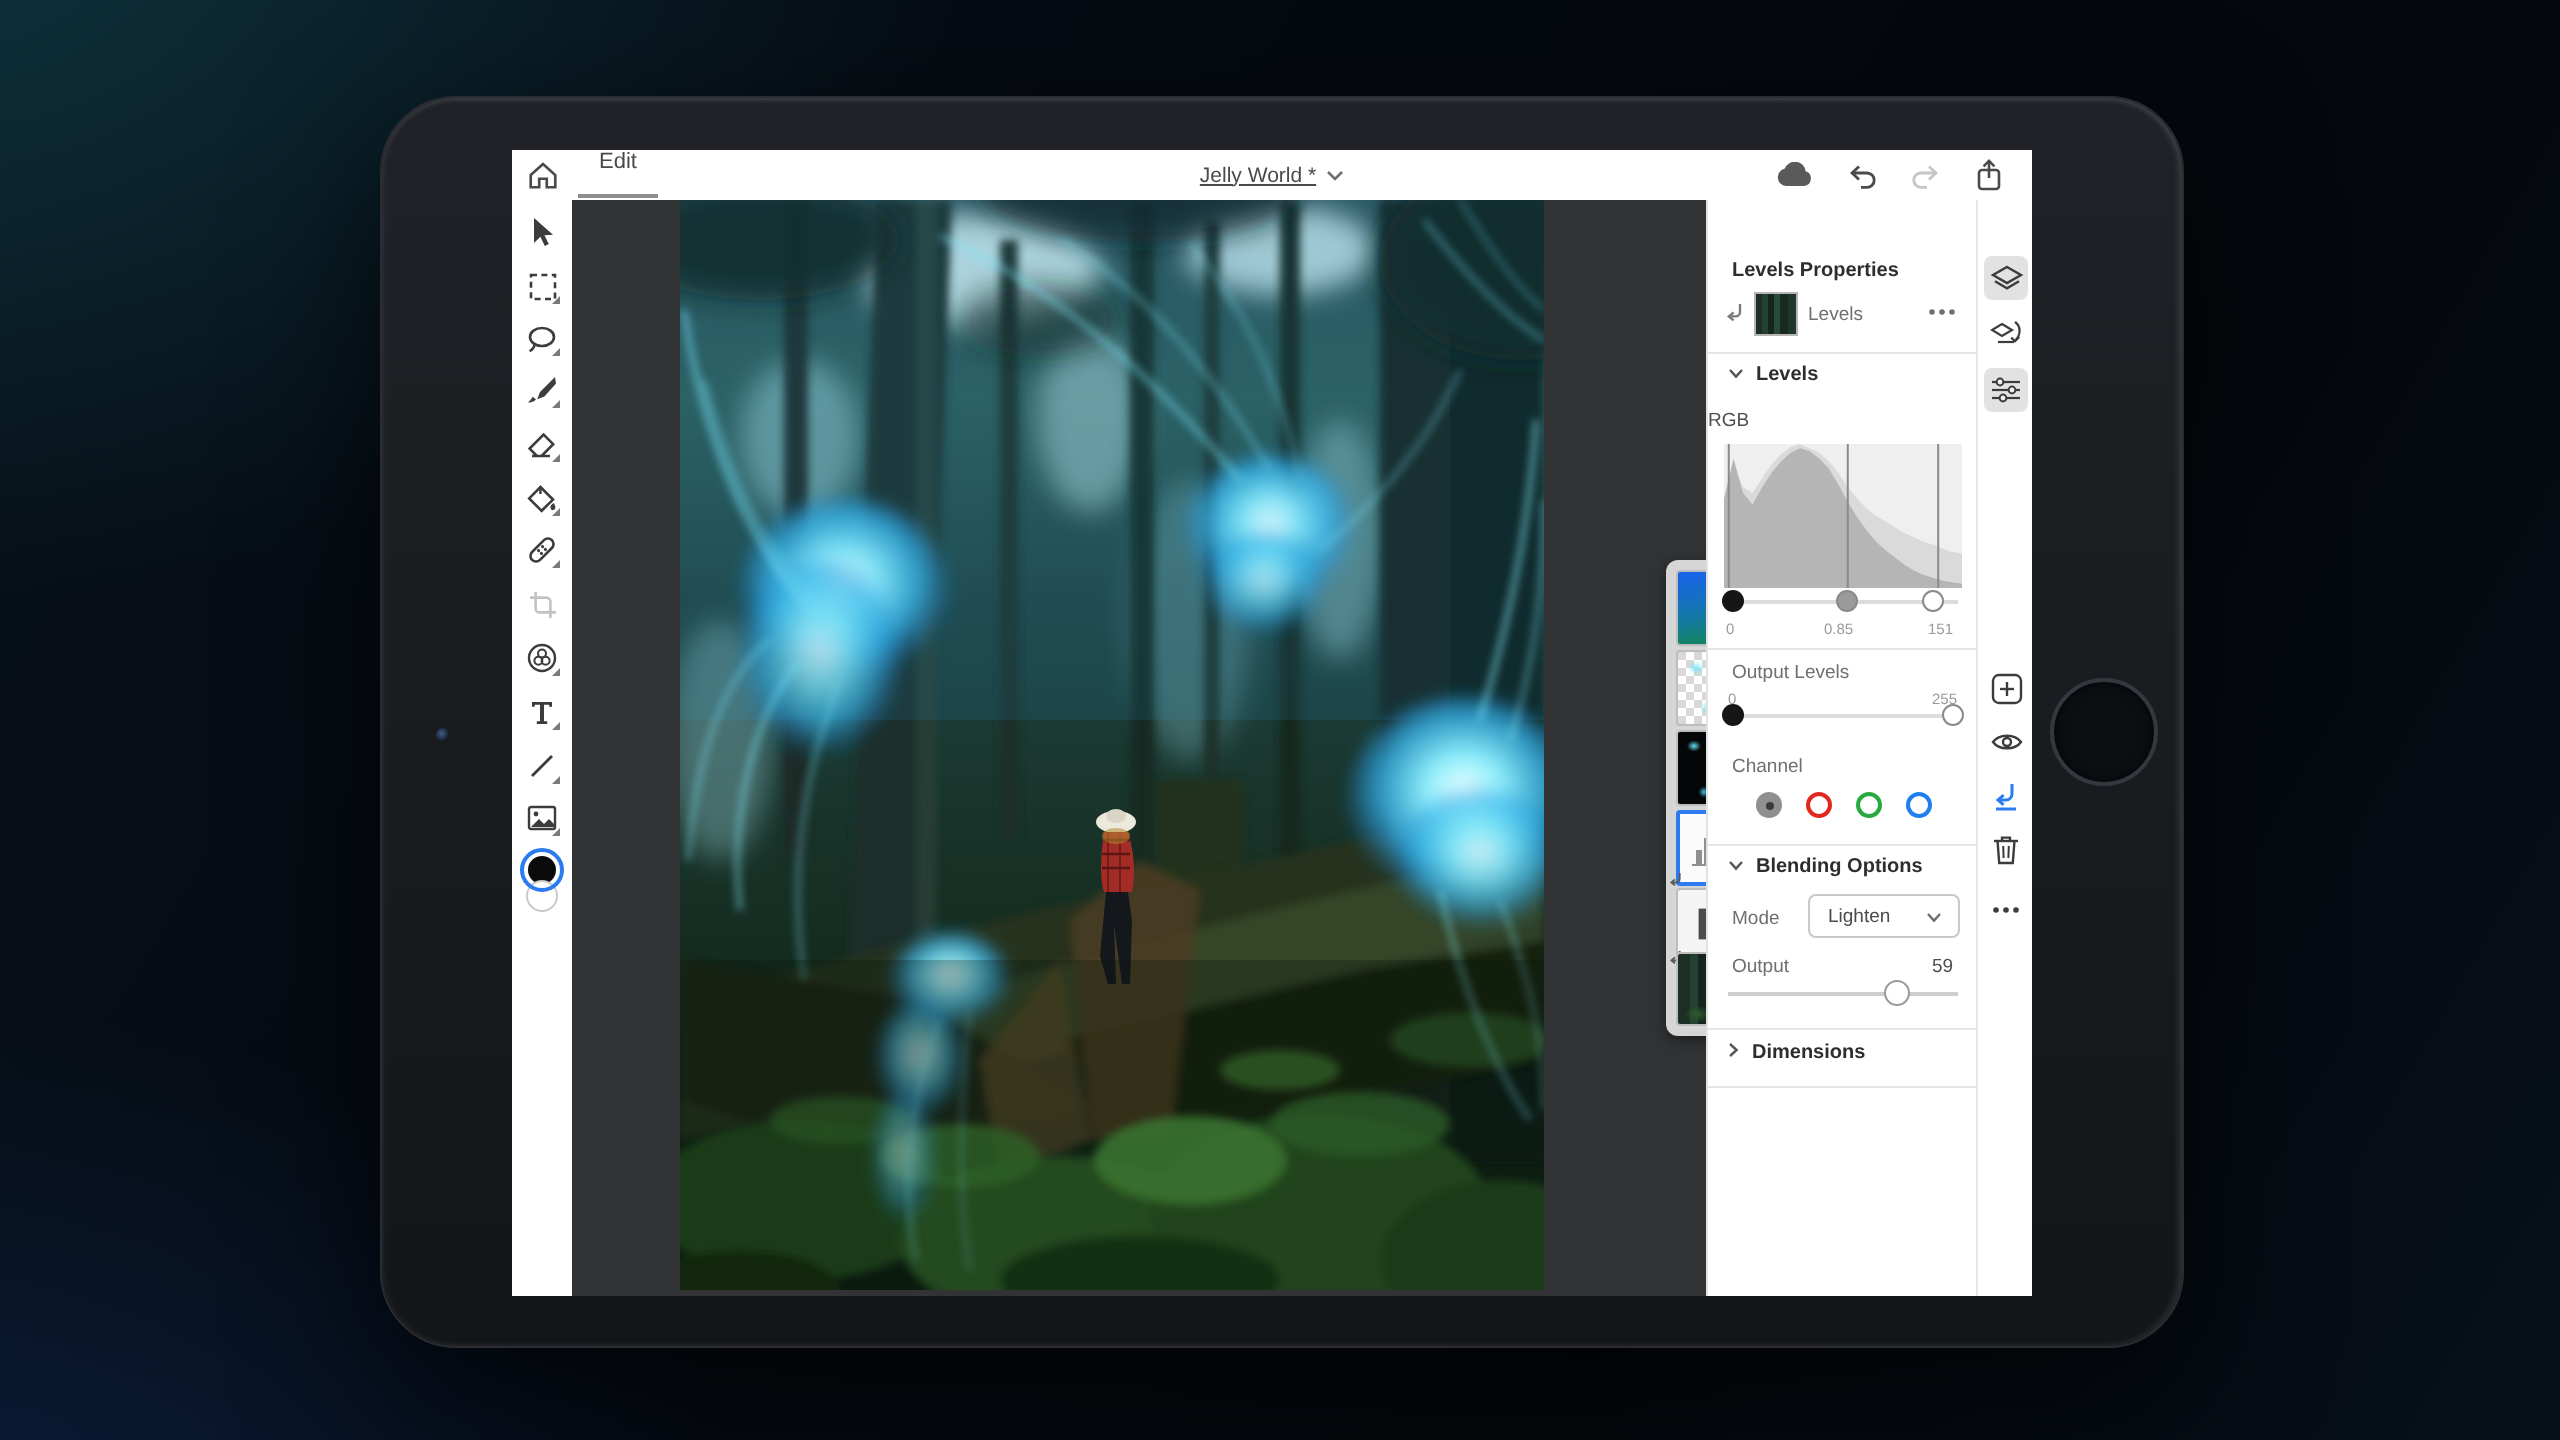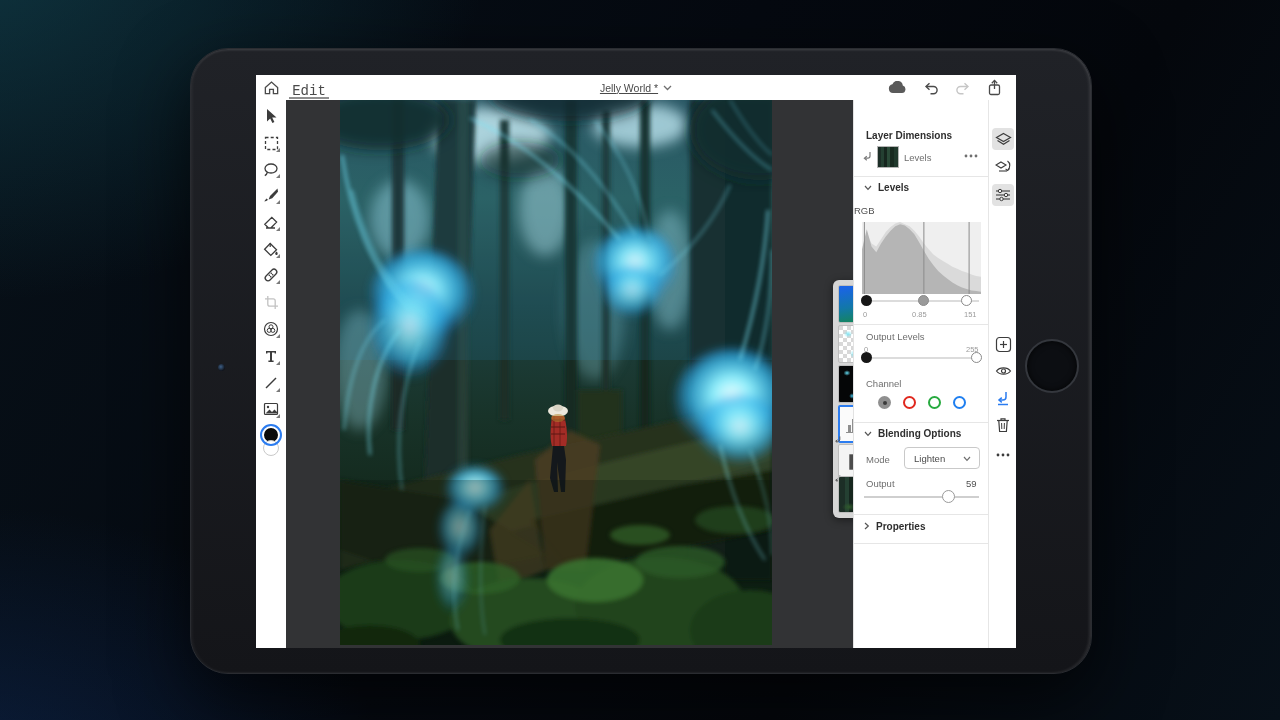--- a/index.html
+++ b/index.html
@@ -20,22 +20,22 @@
   }
   .camera{position:absolute;left:27px;top:315px;width:7px;height:7px;border-radius:50%;
     background:radial-gradient(circle at 40% 40%,#3d5f86,#10141c 70%);}
   .home-btn{position:absolute;right:12px;top:290px;width:50px;height:50px;border-radius:50%;
     background:#0c0e12;border:2px solid #34373d;box-shadow:inset 0 0 6px rgba(0,0,0,.8);}
   .screen{position:absolute;left:256px;top:75px;width:760px;height:573px;background:#fff;overflow:hidden;}
 
   
   .topbar{position:absolute;left:0;top:0;width:760px;height:25px;background:#fff;border-bottom:1px solid #e4e4e4;}
   .home-ic{position:absolute;left:7px;top:4px;width:17px;height:17px;}
-  .tab-edit{position:absolute;left:30px;top:0;height:24px;width:46px;display:flex;align-items:flex-end;justify-content:center;
-    font-size:14px;color:#4a4a4a;font-family:Liberation Mono, monospace;}
+  .tab-edit{position:absolute;left:30px;top:0;height:24px;width:46px;display:flex;align-items:flex-start;justify-content:center;
+    font-size:11px;color:#4a4a4a;}
   .tab-edit .underline{position:absolute;left:3px;right:3px;bottom:0;height:2px;background:#8e8e8e;}
   .doc-title{position:absolute;left:0;right:0;top:0;height:25px;display:flex;align-items:center;justify-content:center;
     gap:5px;font-size:10.5px;color:#4a4a4a;pointer-events:none;text-decoration:underline;}
   .top-icons{position:absolute;right:14px;top:0;height:25px;display:flex;align-items:center;gap:16px;}
 
   
   .toolbar{position:absolute;left:0;top:25px;width:30px;height:548px;background:#fff;border-right:1px solid #e4e4e4;}
   .tool{position:absolute;left:4px;width:22px;height:22px;display:flex;align-items:center;justify-content:center;}
   .flyout{position:absolute;right:2px;bottom:2px;width:0;height:0;border-left:4px solid transparent;border-bottom:4px solid #7a7a7a;}
   .colorwell{position:absolute;left:6px;}
@@ -409,21 +409,21 @@
       </svg>
       <div class="sidedot" style="top:180px"></div>
       <div class="thumb" style="top:196px;height:37px;background:
           radial-gradient(10px 6px at 10px 30px, #2f5a2c, rgba(47,90,44,0) 70%),
           radial-gradient(12px 7px at 28px 32px, #35662f, rgba(53,102,47,0) 70%),
           linear-gradient(90deg,#1c2e26 0 6px,#244032 6px 10px,#16261e 10px 17px,#2a4a38 17px 21px,#182a20 21px 30px,#20382c 30px 38px);"></div>
     </div>
   </div>
 
   <div class="props">
-    <div class="txtlabel hdr" style="left:12px;top:30px">Layer Dimensions</div>
+    <div class="txtlabel hdr" style="left:12px;top:30px">Levels Properties</div>
 
     <svg class="txtlabel" style="left:9px;top:51px" width="10" height="10" viewBox="0 0 10 10">
       <path d="M7 1 V5 a2.2 2.2 0 0 1 -2.2 2.2 H2" fill="none" stroke="#7a7a7a" stroke-width="1.2"></path>
         <path d="M3.8 5.2 L1.4 7.2 L3.8 9.2" fill="none" stroke="#7a7a7a" stroke-width="1.2"></path>
     </svg>
     <div class="txtlabel" style="left:23px;top:46px;width:20px;height:20px;border:1px solid #b5b5b5;background:
         linear-gradient(90deg,#1c2e26 0 3px,#244032 3px 6px,#16261e 6px 9px,#2a4a38 9px 12px,#182a20 12px 16px,#20382c 16px 20px);"></div>
     <div class="txtlabel" style="left:50px;top:52px">Levels</div>
     <svg class="txtlabel" style="left:110px;top:54px" width="14" height="4" viewBox="0 0 14 4">
       <circle cx="2" cy="2" r="1.4" fill="#6f6f6f"></circle>
@@ -498,21 +498,21 @@
     <div class="txtlabel" style="left:12px;top:378px">Output</div>
     <div class="txtlabel" style="left:112px;top:378px;color:#4f4f4f">59</div>
     <div class="op-track">
       <div class="op-handle" style="left:78px"></div>
     </div>
 
     <div class="divider" style="top:414px"></div>
     <div class="txtlabel hdr" style="left:10px;top:421px">
       <svg class="sect-arrow" width="6" height="8" viewBox="0 0 6 8">
           <polyline points="1,1 4.3,4 1,7" fill="none" stroke="#555" stroke-width="1.2"></polyline>
-        </svg><span>Properties</span>
+        </svg><span>Dimensions</span>
     </div>
     <div class="divider" style="top:443px"></div>
   </div>
 
   <div class="rail">
     <div class="rail-btn sel" style="top:28px">
       <svg width="17" height="15" viewBox="0 0 17 15">
         <path d="M8.5 1.5 L15.5 5.5 L8.5 9.5 L1.5 5.5 Z" fill="none" stroke="#3c3c3c" stroke-width="1.2"></path>
         <path d="M2.5 8.6 L8.5 12.2 L14.5 8.6" fill="none" stroke="#3c3c3c" stroke-width="1.2"></path>
       </svg>

